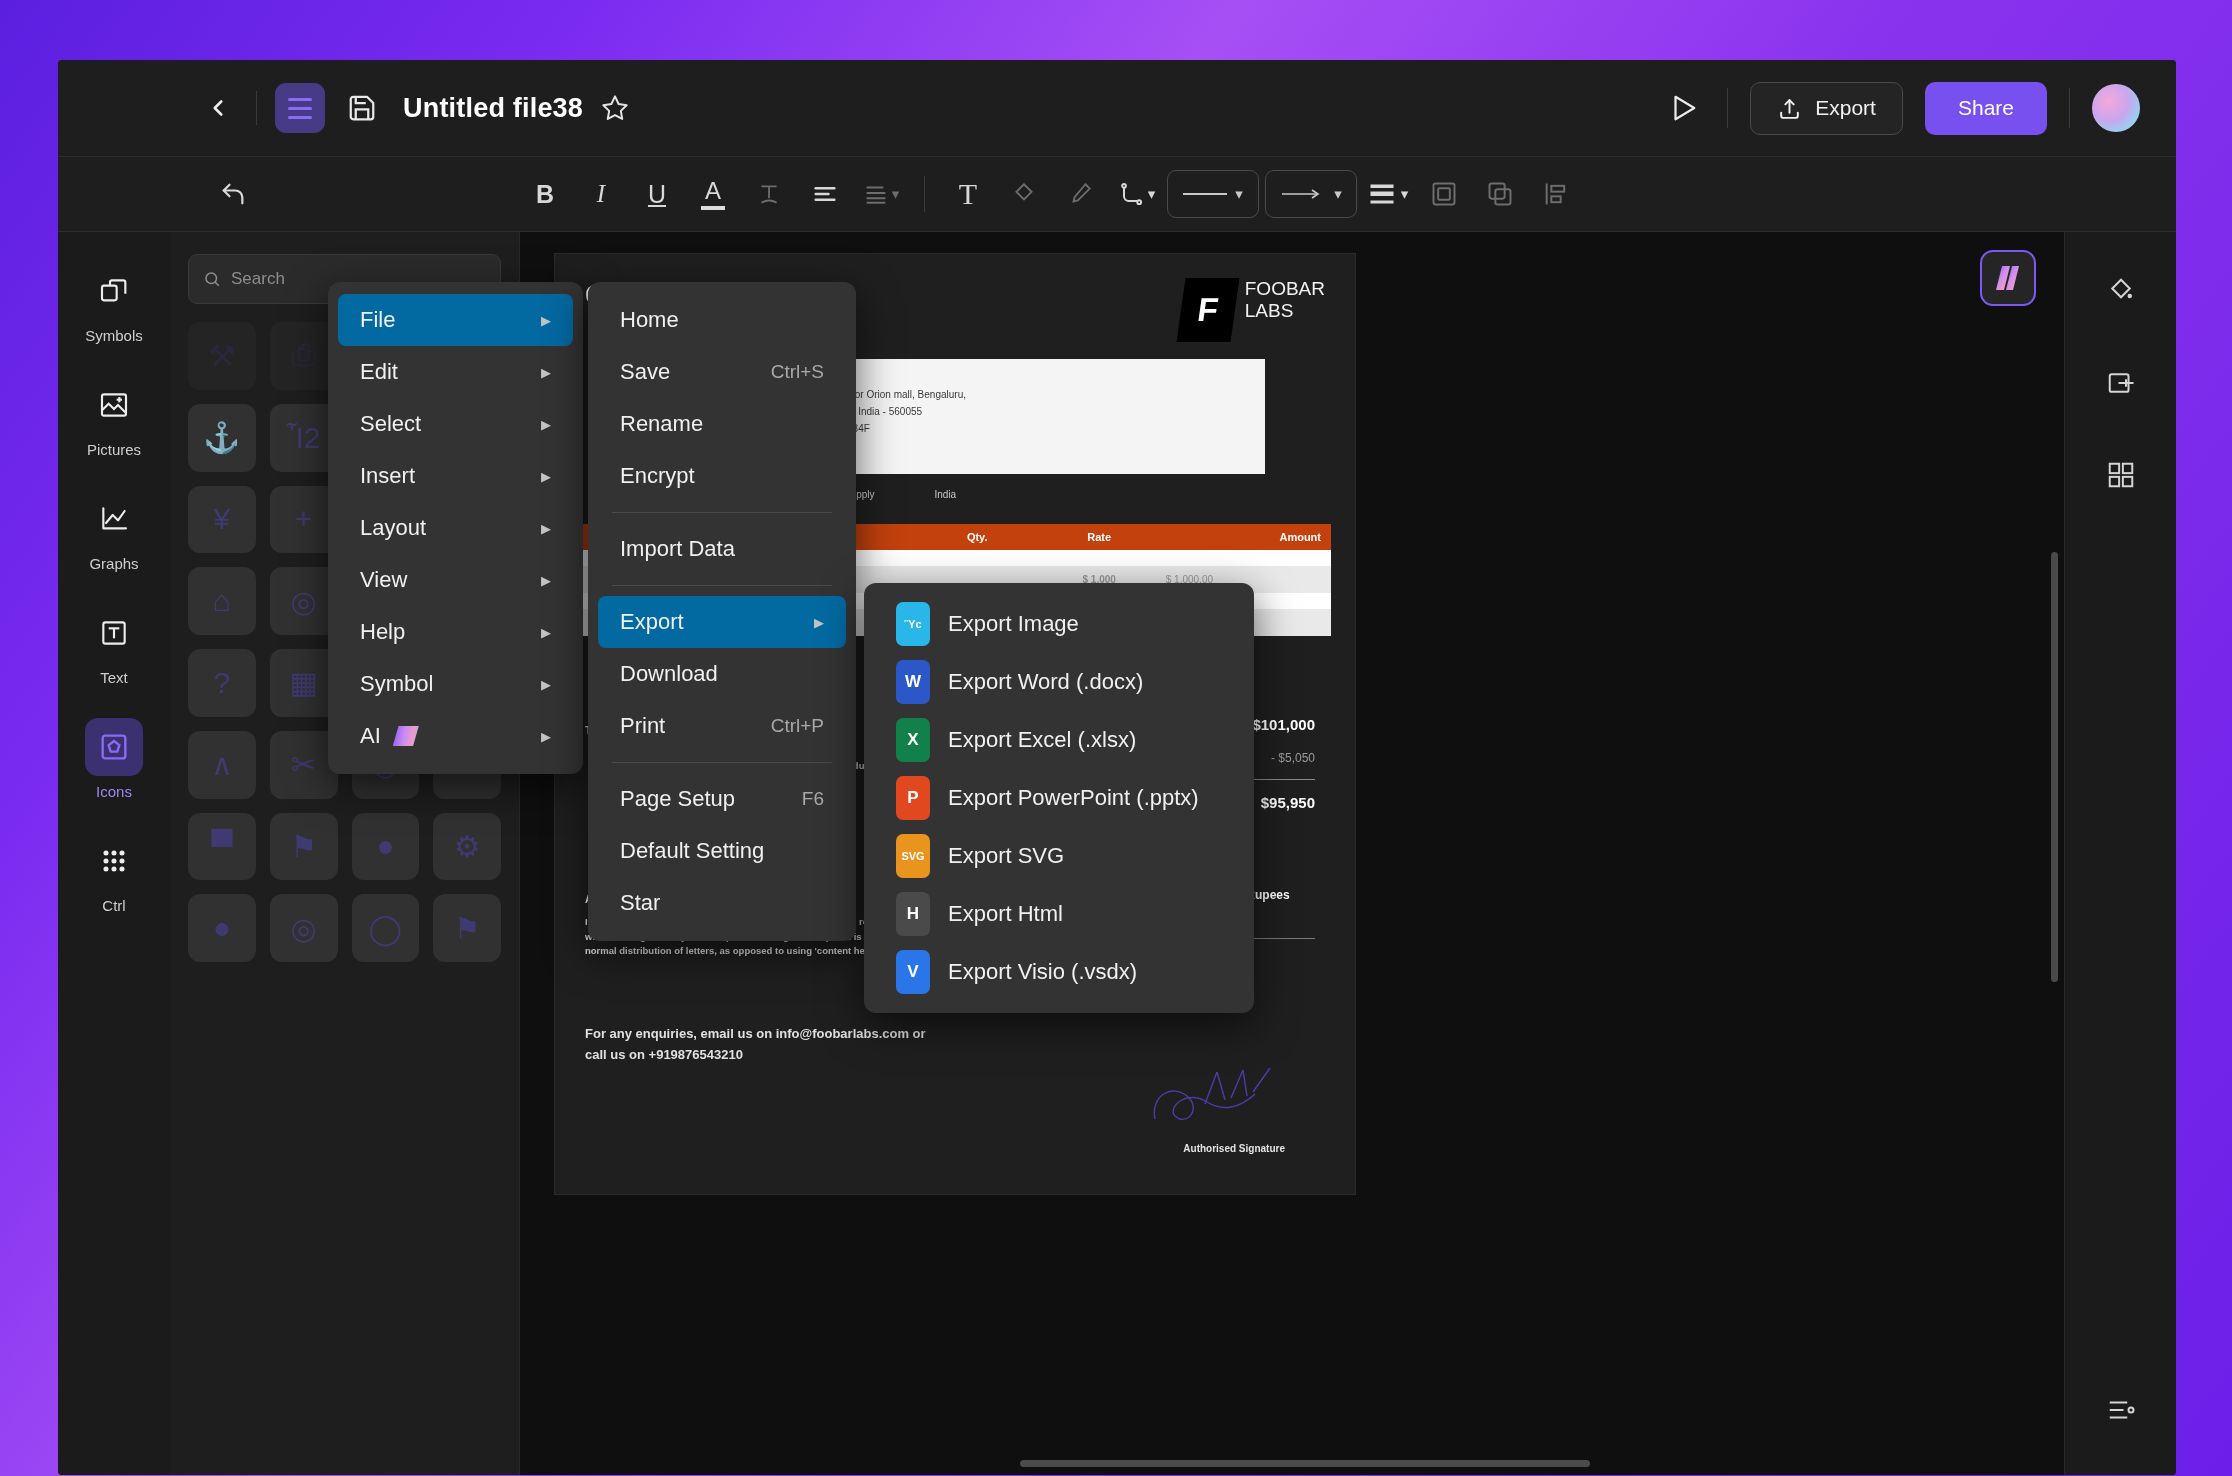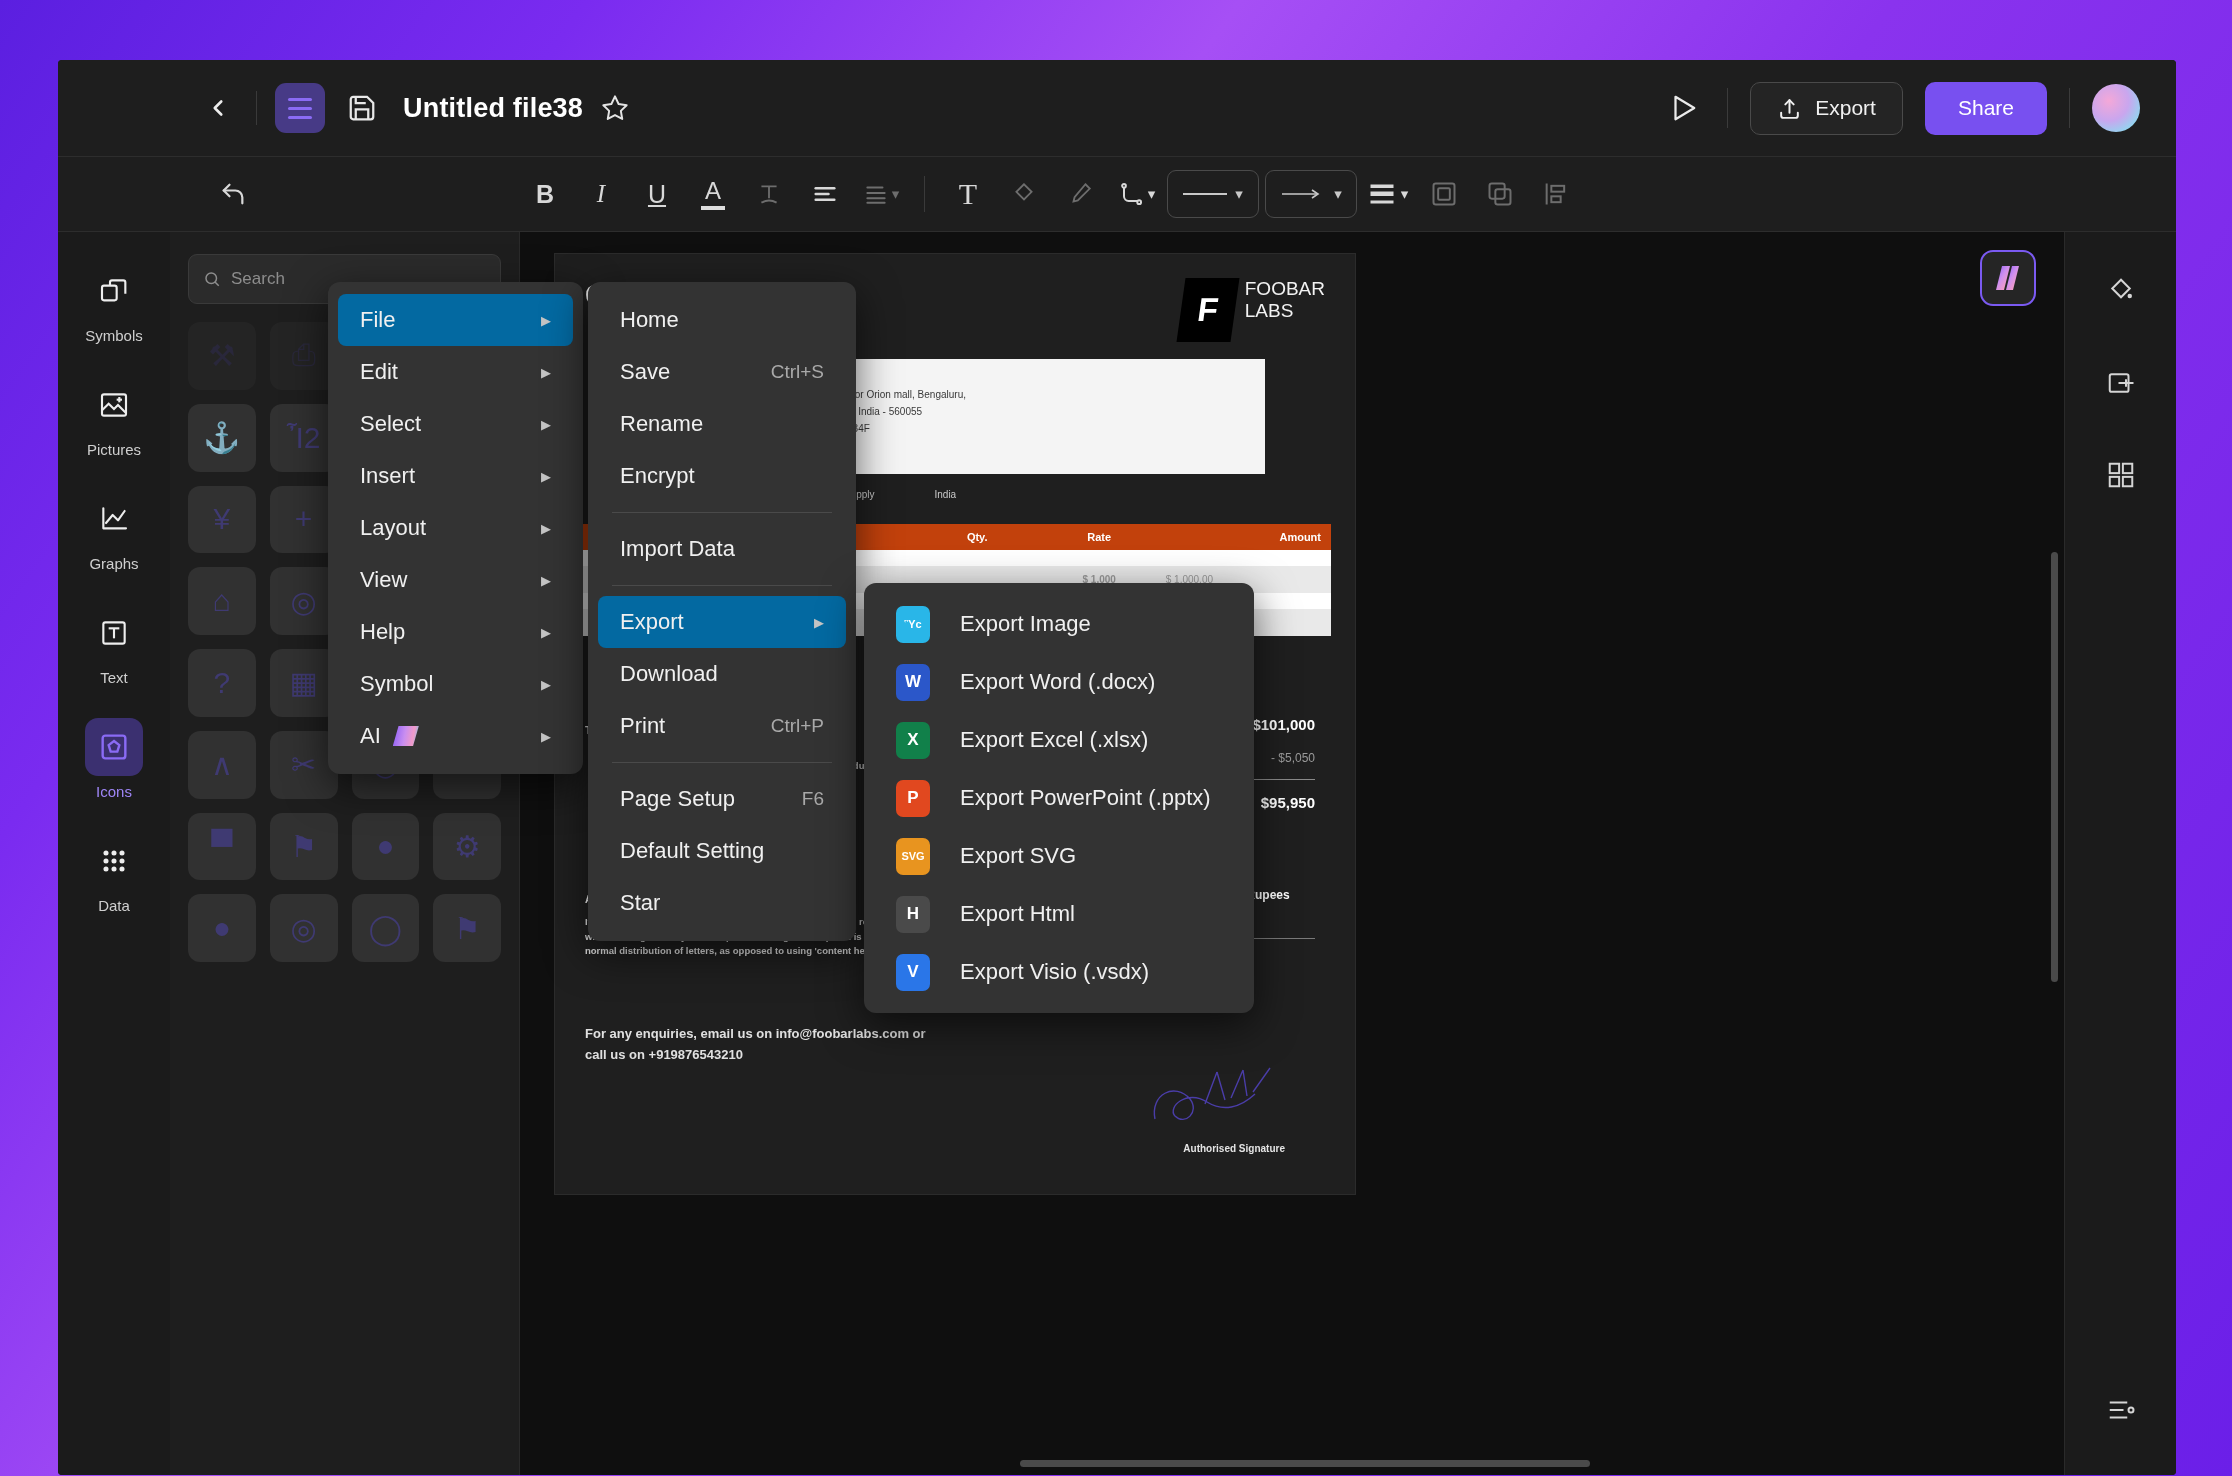--- a/index.html
+++ b/index.html
@@ -173,21 +173,21 @@
   .menu-l2 { left:530px; top:222px; width:268px; }
   .menu-l3 { left:806px; top:523px; width:390px; }
   .mi {
     display:flex; align-items:center; height:52px; padding:0 22px; color:#f0f0f0;
     font-size:22px; cursor:pointer; margin:0 10px; border-radius:8px;
   }
   .mi:hover, .mi.sel { background:#0369a1; }
   .mi .sub { margin-left:auto; font-size:13px; color:#c4c4c4; }
   .mi .sc { margin-left:auto; font-size:19px; color:#a9a9a9; }
   .mdiv { height:1px; background:#4a4a4a; margin:10px 24px; }
-  .mi .ficon { width:34px;height:37px;border-radius:7px;margin-right:30px;flex-shrink:0;
+  .mi .ficon { width:34px;height:44px;border-radius:7px;margin-right:18px;flex-shrink:0;
     display:flex;align-items:center;justify-content:center;font-size:14px;font-weight:bold;color:#fff; }
   .ai-chip { display:inline-block; width:26px; height:20px; margin-left:12px;
     background: linear-gradient(100deg,#8a5cf6 0%,#c98ef0 45%,#f19ac8 75%,#63c8ef 100%);
     clip-path: polygon(22% 0,100% 0,78% 100%,0 100%); }
 </style>
 </head>
 <body>
 
 <div class="app-window">
 
@@ -398,21 +398,21 @@
               <circle cx="12" cy="6" r="1.9"></circle>
               <circle cx="18" cy="6" r="1.9"></circle>
             <circle cx="6" cy="12" r="1.9"></circle>
               <circle cx="12" cy="12" r="1.9"></circle>
               <circle cx="18" cy="12" r="1.9"></circle>
             <circle cx="6" cy="18" r="1.9"></circle>
               <circle cx="12" cy="18" r="1.9"></circle>
               <circle cx="18" cy="18" r="1.9"></circle>
             </svg>
         </div>
-        <div class="rail-lbl">Data</div>
+        <div class="rail-lbl">Ctrl</div>
       </div>
     </div>
 
     <div class="icons-panel">
       <div class="search-box">
         <svg width="18" height="18" viewBox="0 0 24 24" fill="none" stroke="currentColor" stroke-width="2">
             <circle cx="11" cy="11" r="7"></circle>
             <line x1="16" y1="16" x2="21" y2="21"></line>
           </svg>
         <span>Search</span>

